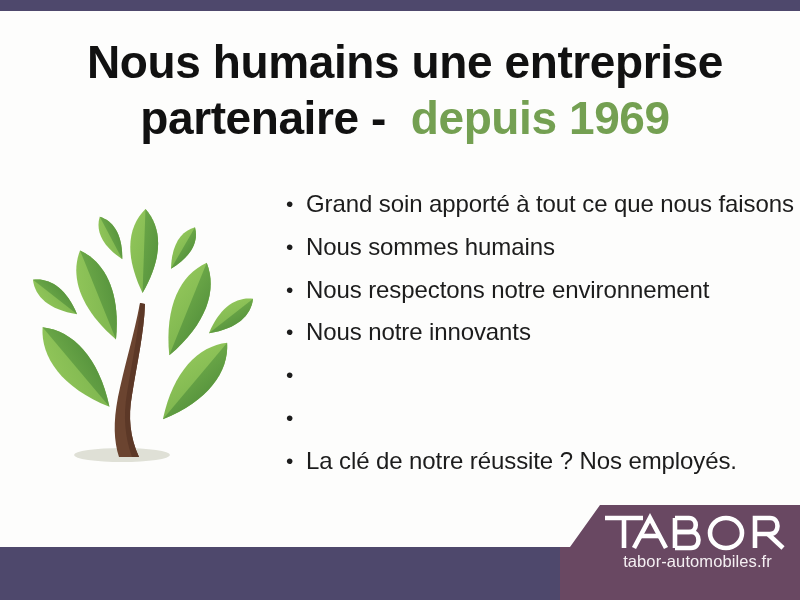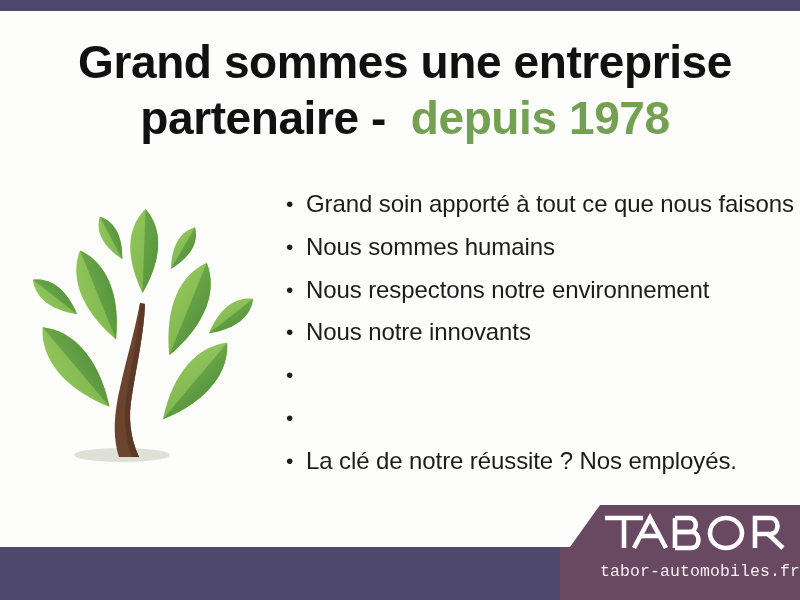--- a/index.html
+++ b/index.html
@@ -130,39 +130,38 @@
     height: 40px;
   }
   .logo-wordmark svg {
     display: block;
     width: 190px;
     height: 40px;
     margin: 0 auto;
   }
   .logo-domain {
     display: block;
-    margin-top: 11px;
+    margin-top: 1px;
     font-size: 16.5px;
     line-height: 19px;
     color: #f4eff2;
     letter-spacing: 0.1px;
     white-space: nowrap;
-    font-family: Liberation Mono, monospace;
   }
 </style>
 </head>
 <body>
 
 <div id="slide">
 
   <div class="band-top"></div>
 
   <div class="title-block">
-    <span class="title-line">Grand sommes une entreprise</span>
-    <span class="title-line"><span>partenaire</span><span class="title-dash">&nbsp;</span><span class="title-dash">-</span><span class="title-dash">&nbsp;&nbsp;</span><span class="title-accent">depuis 1978</span></span>
+    <span class="title-line">Nous humains une entreprise</span>
+    <span class="title-line"><span>partenaire</span><span class="title-dash">&nbsp;</span><span class="title-dash">-</span><span class="title-dash">&nbsp;&nbsp;</span><span class="title-accent">depuis 1969</span></span>
   </div>
 
   <div class="tree-wrap">
     <svg viewBox="0 0 250 300" xmlns="http://www.w3.org/2000/svg">
       <defs>
         <linearGradient id="lfA" x1="0" y1="0" x2="1" y2="1">
           <stop offset="0%" stop-color="#93c75b"></stop>
           <stop offset="100%" stop-color="#79b24c"></stop>
         </linearGradient>
         <linearGradient id="lfB" x1="0" y1="0" x2="1" y2="1">

